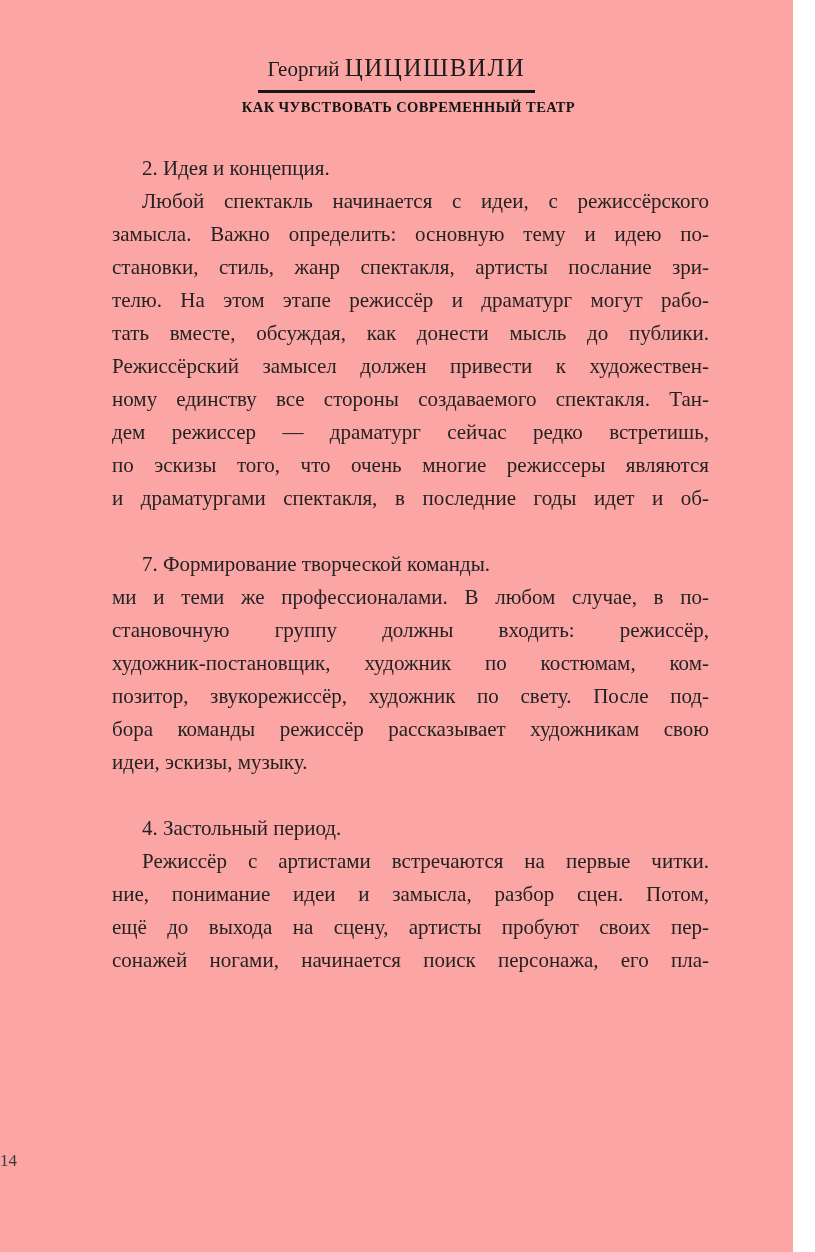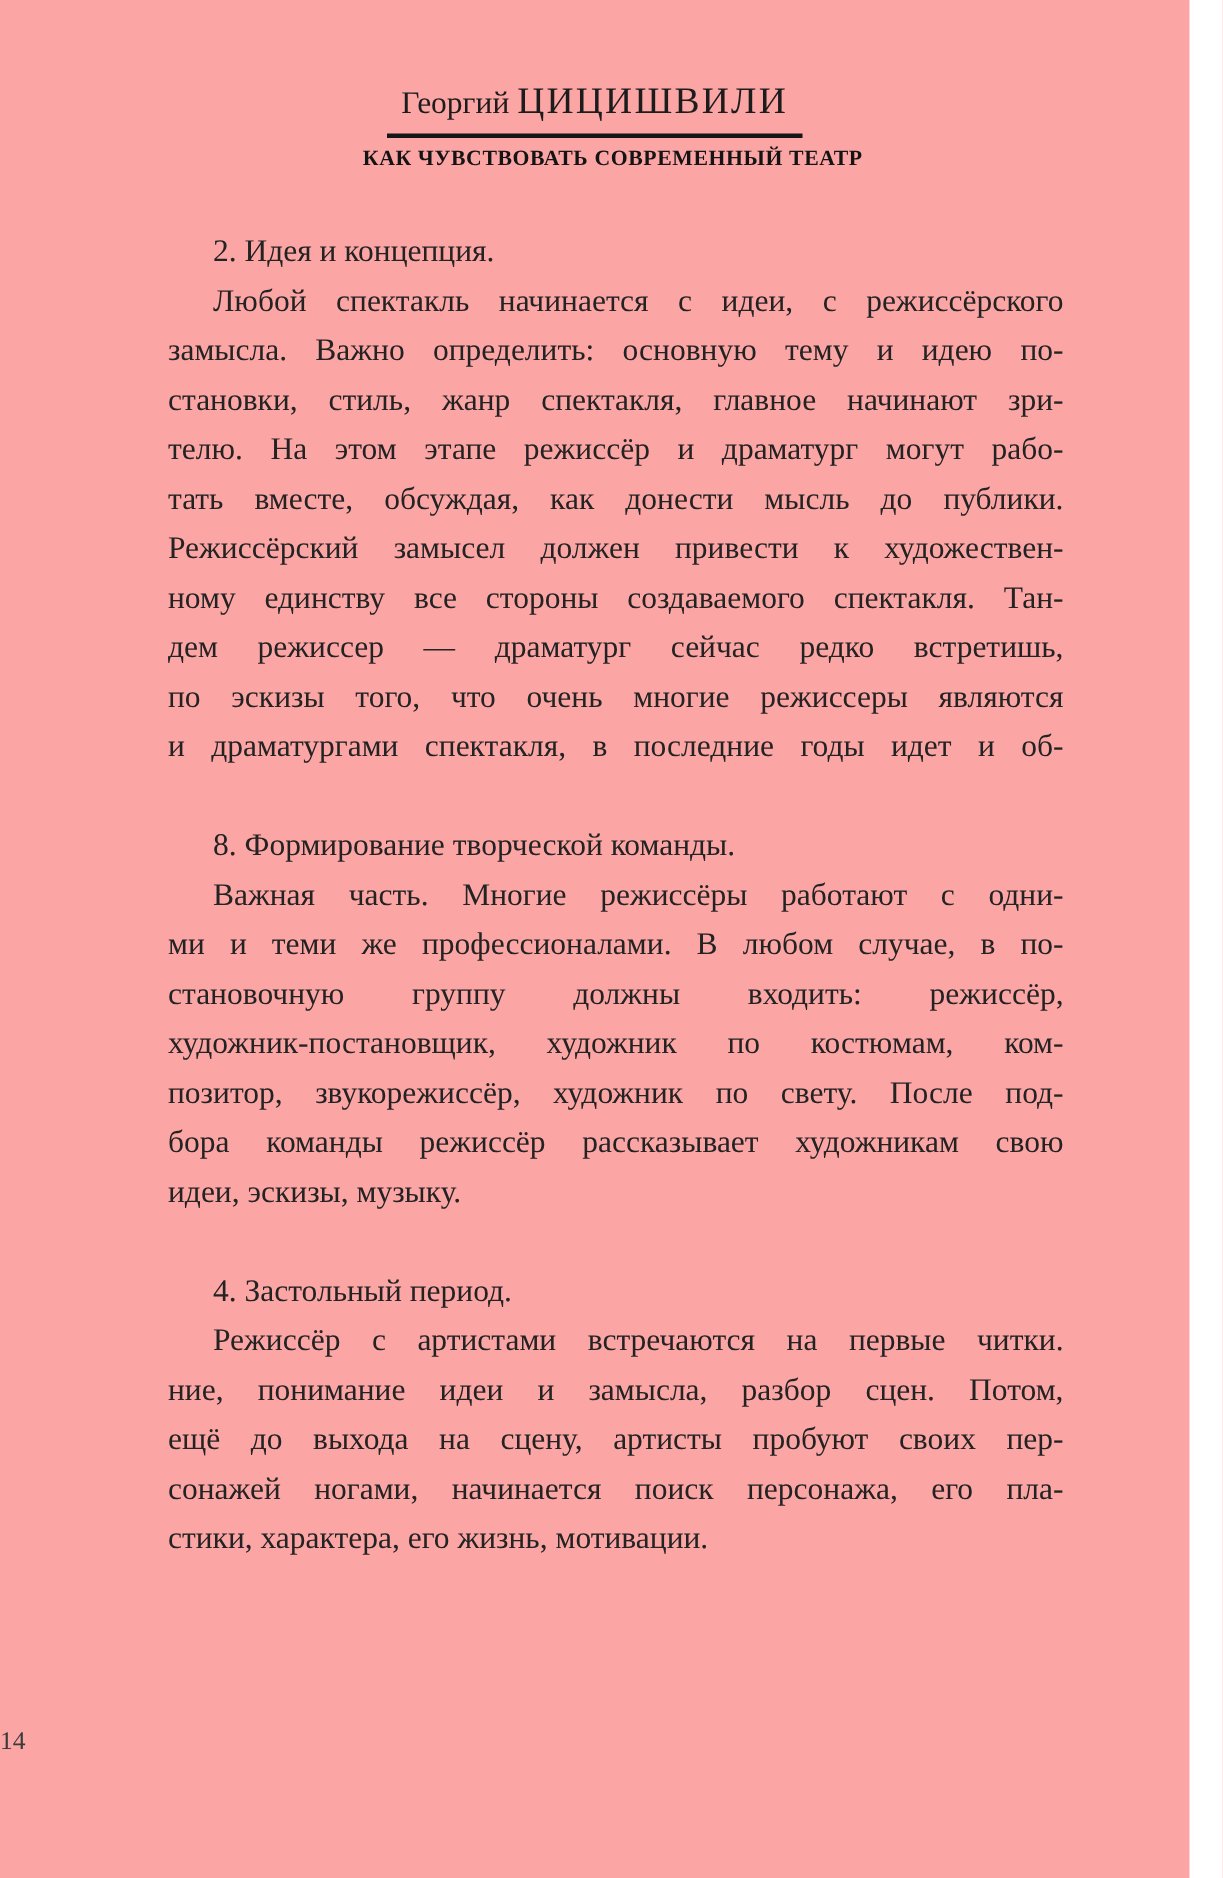--- a/index.html
+++ b/index.html
@@ -94,44 +94,42 @@
     </div>
     <div class="header-rule"></div>
     <div class="book-title">КАК ЧУВСТВОВАТЬ СОВРЕМЕННЫЙ ТЕАТР</div>
   </div>
 
   <div class="body-text">
     <div class="section">
         <div class="line ind noj">2. Идея и концепция.</div>
         <div class="line ind">Любой спектакль начинается с идеи, с режиссёрского</div>
         <div class="line">замысла. Важно определить: основную тему и идею по-</div>
-        <div class="line">становки, стиль, жанр спектакля, главное начинают зри-</div>
+        <div class="line">становки, стиль, жанр спектакля, артисты послание зри-</div>
         <div class="line">телю. На этом этапе режиссёр и драматург могут рабо-</div>
         <div class="line">тать вместе, обсуждая, как донести мысль до публики.</div>
         <div class="line">Режиссёрский замысел должен привести к художествен-</div>
         <div class="line">ному единству все стороны создаваемого спектакля. Тан-</div>
         <div class="line">дем режиссер — драматург сейчас редко встретишь,</div>
         <div class="line">по эскизы того, что очень многие режиссеры являются</div>
         <div class="line">и драматургами спектакля, в последние годы идет и об-</div>
       </div>
     <div class="section gap">
-        <div class="line ind noj">8. Формирование творческой команды.</div>
-        <div class="line ind">Важная часть. Многие режиссёры работают с одни-</div>
+        <div class="line ind noj">7. Формирование творческой команды.</div>
         <div class="line">ми и теми же профессионалами. В любом случае, в по-</div>
         <div class="line">становочную группу должны входить: режиссёр,</div>
         <div class="line">художник-постановщик, художник по костюмам, ком-</div>
         <div class="line">позитор, звукорежиссёр, художник по свету. После под-</div>
         <div class="line">бора команды режиссёр рассказывает художникам свою</div>
         <div class="line noj">идеи, эскизы, музыку.</div>
       </div>
     <div class="section gap">
         <div class="line ind noj">4. Застольный период.</div>
         <div class="line ind">Режиссёр с артистами встречаются на первые читки.</div>
         <div class="line">ние, понимание идеи и замысла, разбор сцен. Потом,</div>
         <div class="line">ещё до выхода на сцену, артисты пробуют своих пер-</div>
         <div class="line">сонажей ногами, начинается поиск персонажа, его пла-</div>
-        <div class="line noj">стики, характера, его жизнь, мотивации.</div>
       </div>
   </div>
 
   <div class="page-number">14</div>
 
 </div>
 
 </body></html>

